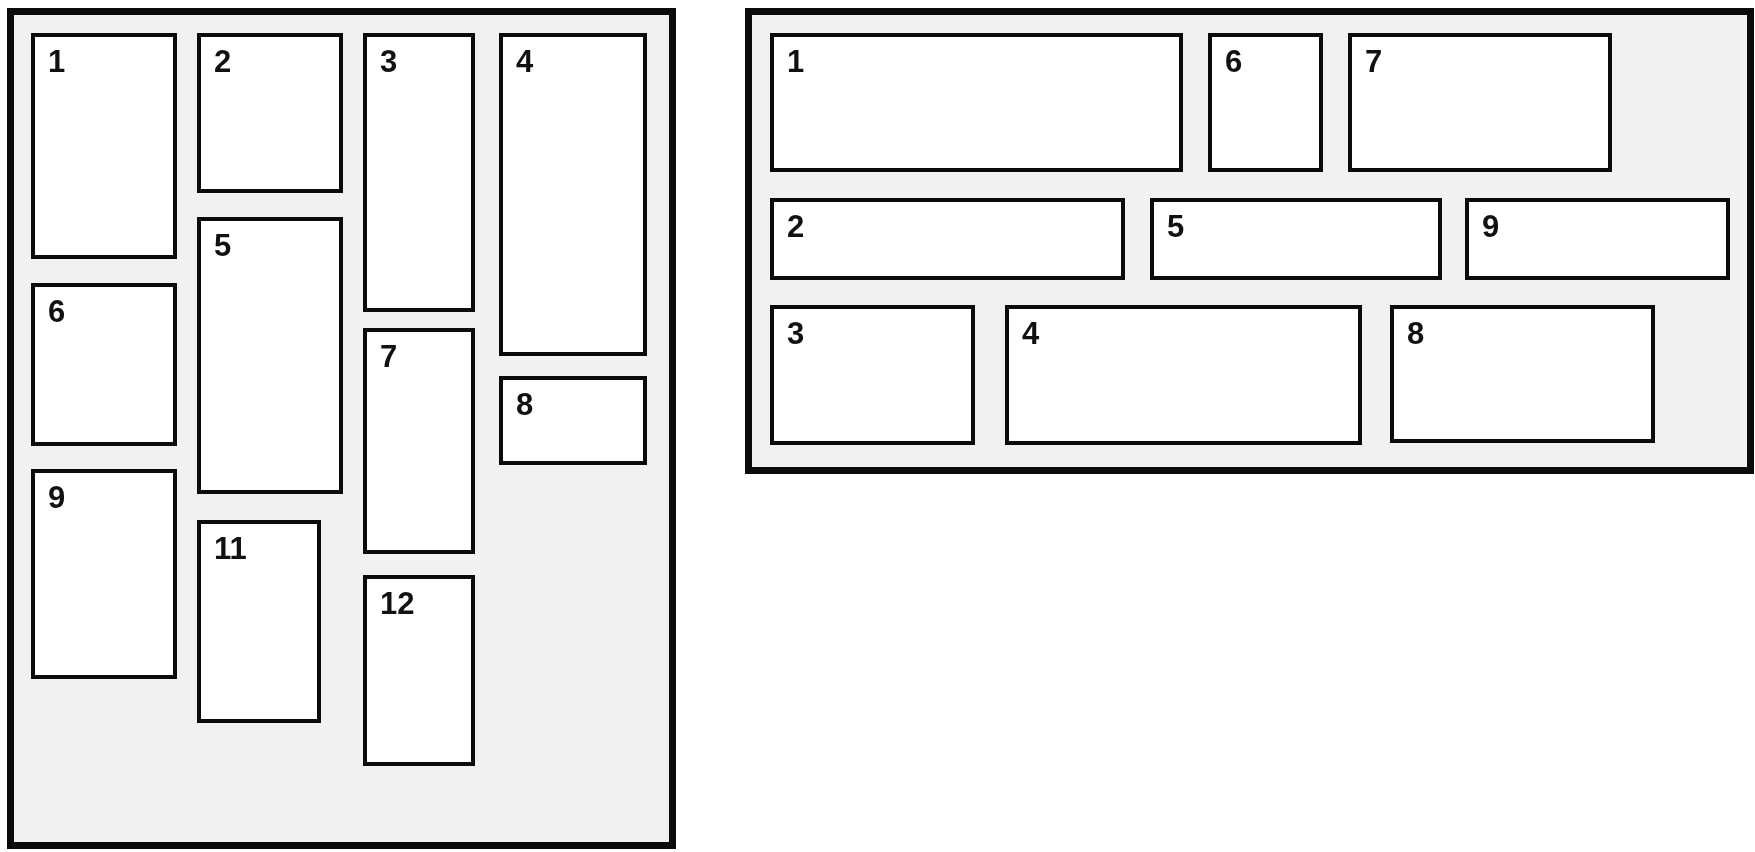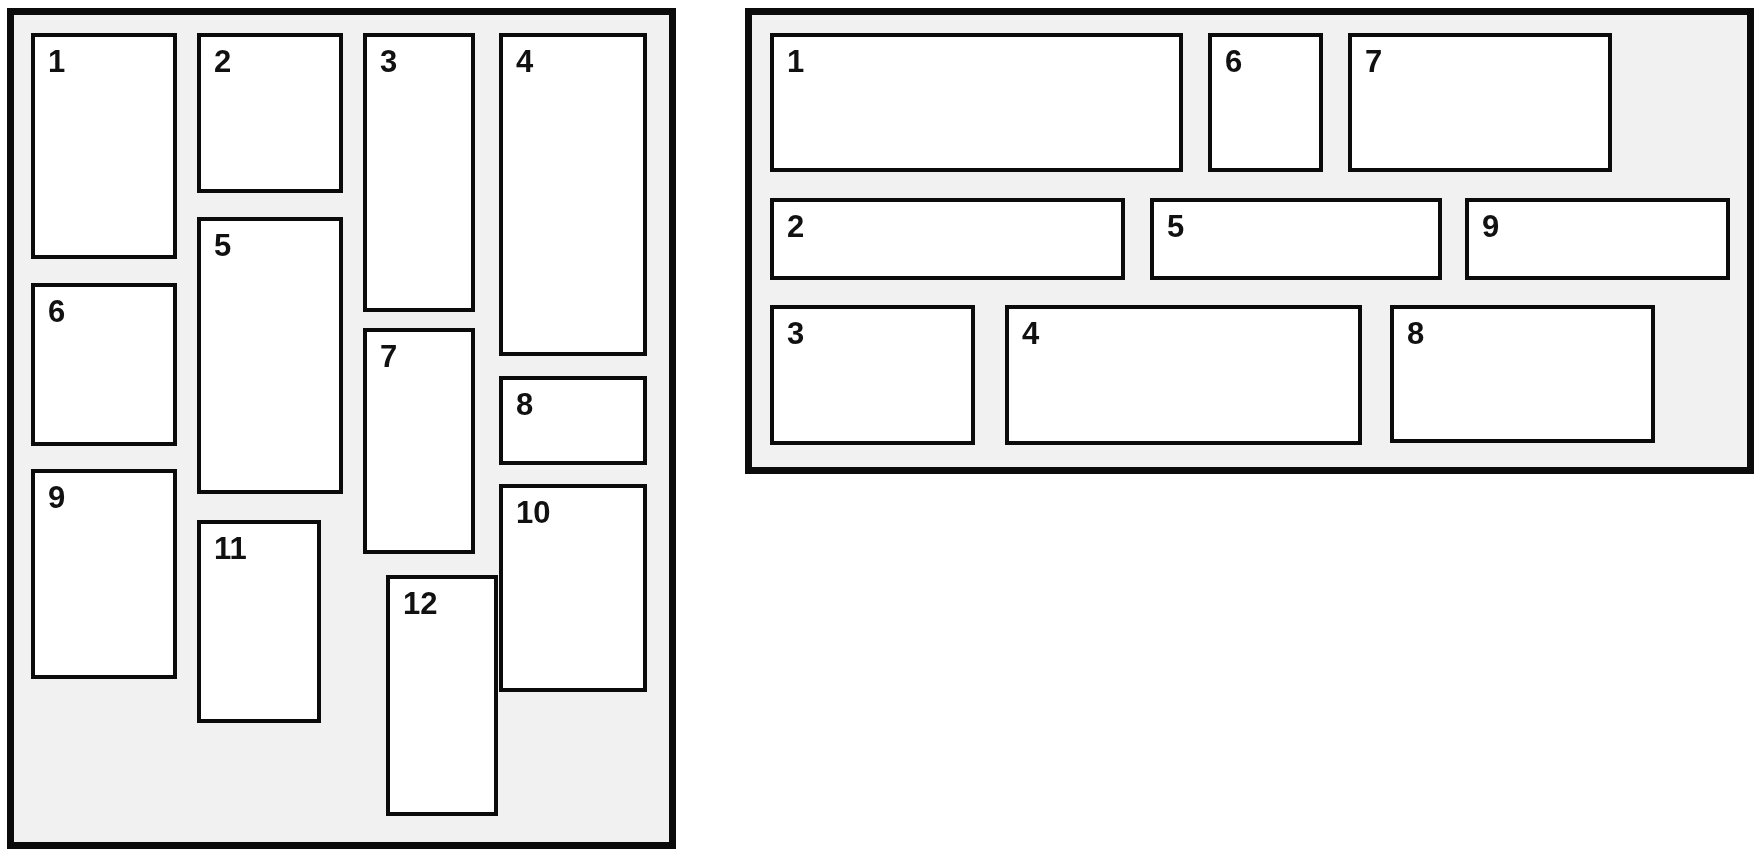--- a/index.html
+++ b/index.html
@@ -77,27 +77,24 @@
       </div>
     <div class="box" style="left:349px; top:313px; width:112px; height:226px;">
         <span class="label">7</span>
       </div>
     <div class="box" style="left:485px; top:361px; width:148px; height:89px;">
         <span class="label">8</span>
       </div>
     <div class="box" style="left:17px;  top:454px; width:146px; height:210px;">
         <span class="label">9</span>
       </div>
-    <div class="box" style="left:485px; top:469px; width:148px; height:208px;">
-        <span class="label">10</span>
-      </div>
     <div class="box" style="left:183px; top:505px; width:124px; height:203px;">
         <span class="label">11</span>
       </div>
-    <div class="box" style="left:349px; top:560px; width:112px; height:241px;margin-left:23px;">
+    <div class="box" style="left:349px; top:560px; width:112px; height:191px;">
         <span class="label">12</span>
       </div>
   </div>
 
   <div class="panel panel-right">
     <div class="box" style="left:18px;  top:18px;  width:413px; height:139px;">
         <span class="label">1</span>
       </div>
     <div class="box" style="left:18px;  top:183px; width:355px; height:82px;">
         <span class="label">2</span>

